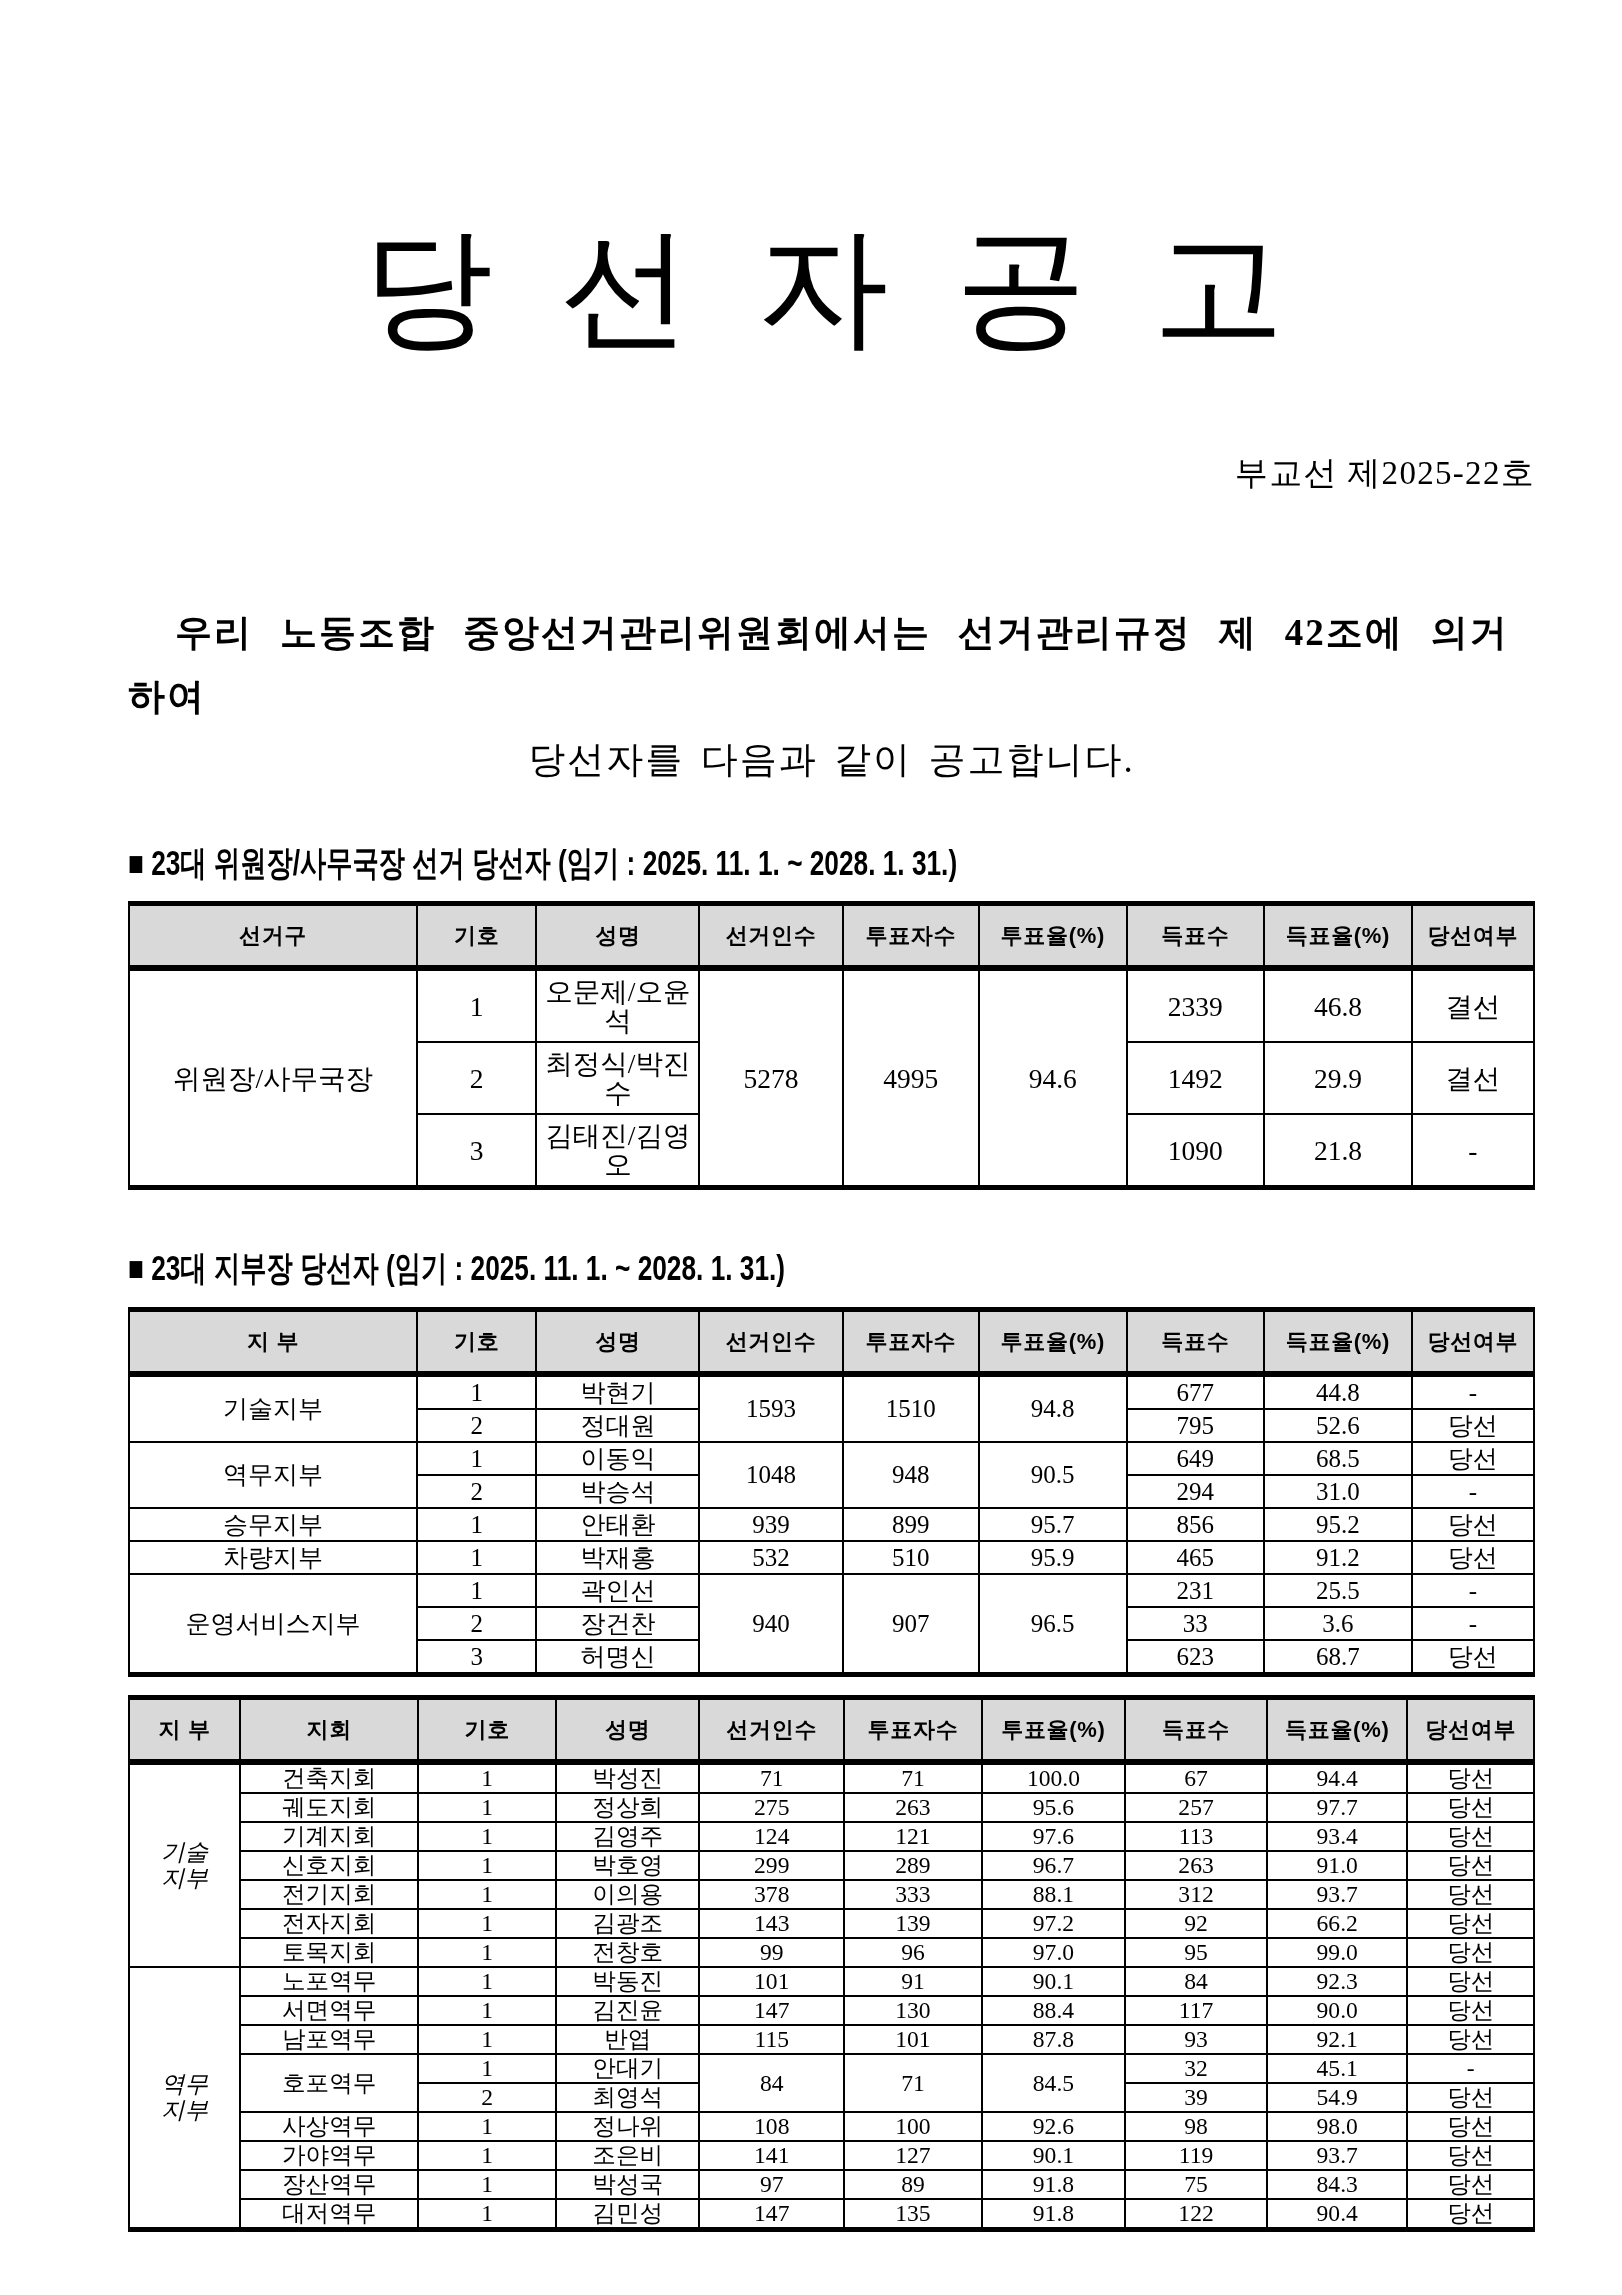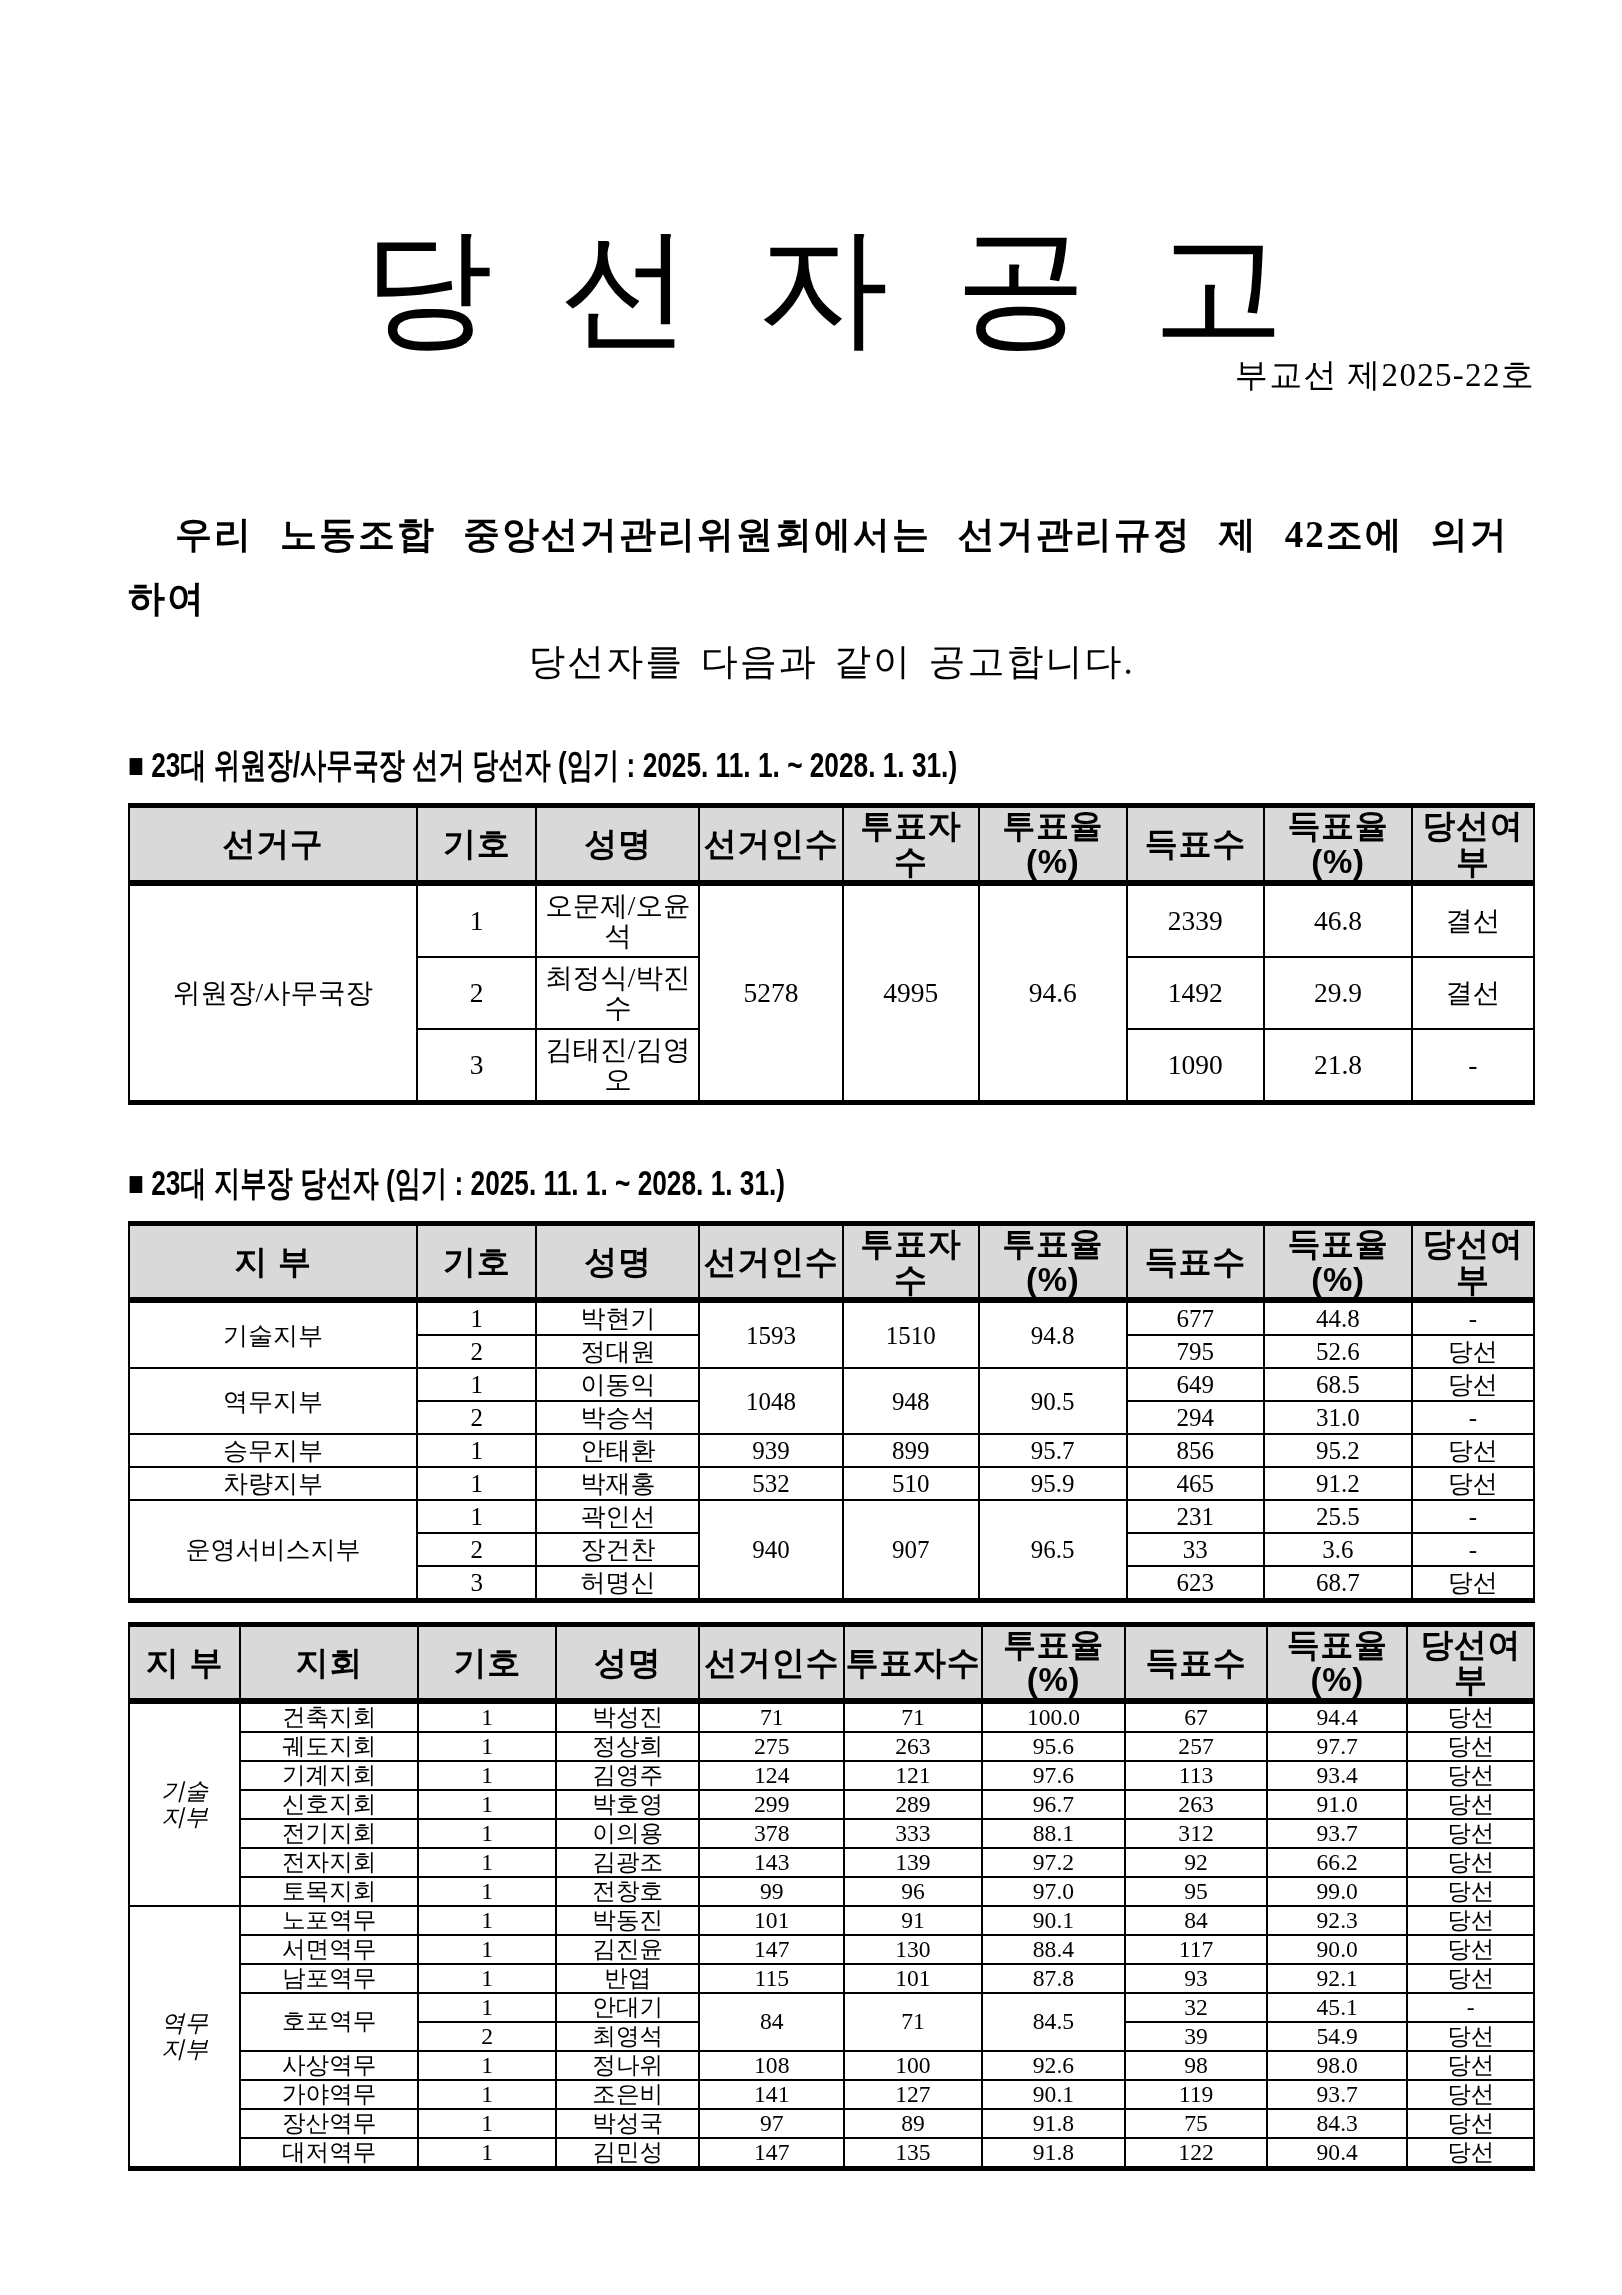--- a/index.html
+++ b/index.html
@@ -7,21 +7,21 @@
     width:1623px;height:2295px;background:#ffffff;position:relative;
     font-family:"Liberation Serif","DejaVu Serif",serif;color:#000;
     overflow:hidden;
   }
   .content{position:absolute;left:128px;top:0;width:1407px;}
   .title{
     margin:222px 0 0 0;font-size:131px;line-height:1.0;font-weight:normal;
     text-align:center;letter-spacing:17px;white-space:nowrap;
   }
   .doc-number{
-    font-size:33px;text-align:right;letter-spacing:1.3px;
+    margin-top:98px;font-size:33px;text-align:right;letter-spacing:1.3px;
   }
   .intro{margin:105px 0 0 0;font-size:37px;line-height:1.72;letter-spacing:2px;}
   .intro .line1{display:block;text-indent:47px;word-spacing:15.7px;font-weight:bold;}
   .intro .line2{display:block;word-spacing:5.2px;text-align:center;}
   .sec-heading{
     margin:0;font-family:"Liberation Sans","DejaVu Sans",sans-serif;
     font-weight:bold;font-size:35px;line-height:1.15;white-space:nowrap;
     display:inline-block;transform:scaleX(0.75);transform-origin:left center;
   }
   .hwrap1{margin-top:51px;}
@@ -31,21 +31,21 @@
     width:100%;border-collapse:collapse;table-layout:fixed;margin-top:18.3px;
     border-top:5.9px solid #000;border-bottom:5.9px solid #000;
   }
   table.t th,table.t td{
     border:2px solid #000;text-align:center;vertical-align:middle;
     padding:0;line-height:1.08;overflow:hidden;
   }
   table.t thead th{
     background:#d9d9d9;border-bottom:6.5px solid #000;height:59px;
     font-family:"Liberation Sans","DejaVu Sans",sans-serif;
-    font-weight:bold;font-size:33px;letter-spacing:0.7px;
+    font-weight:bold;font-size:22px;letter-spacing:0.7px;
   }
   .t1 td{height:70px;font-size:27.5px;}
   .t2 td{height:31px;font-size:25px;}
   .t3 td{height:27px;font-size:23.6px;}
   td.division-cell{white-space:pre-line;line-height:1.5;font-style:italic;}
   
   .t1 col:nth-child(1),.t2 col:nth-child(1){width:20.5%;}
   .t1 col:nth-child(2),.t2 col:nth-child(2){width:8.5%;}
   .t1 col:nth-child(3),.t2 col:nth-child(3){width:11.6%;}
   .t1 col:nth-child(4),.t2 col:nth-child(4){width:10.2%;}

